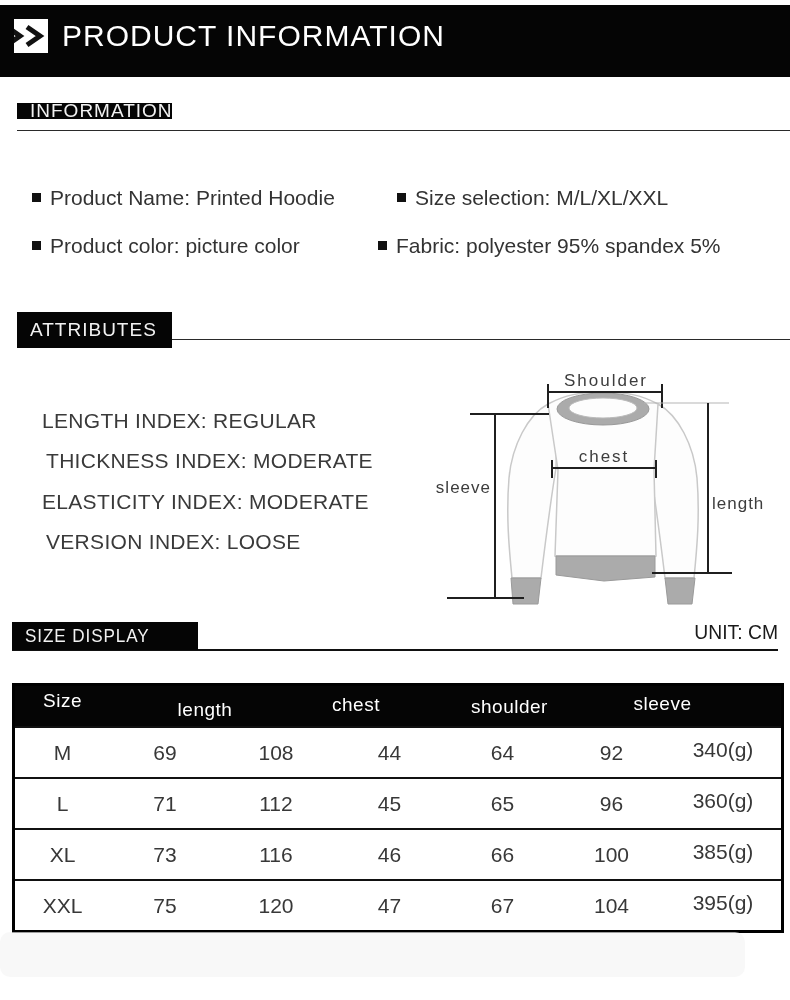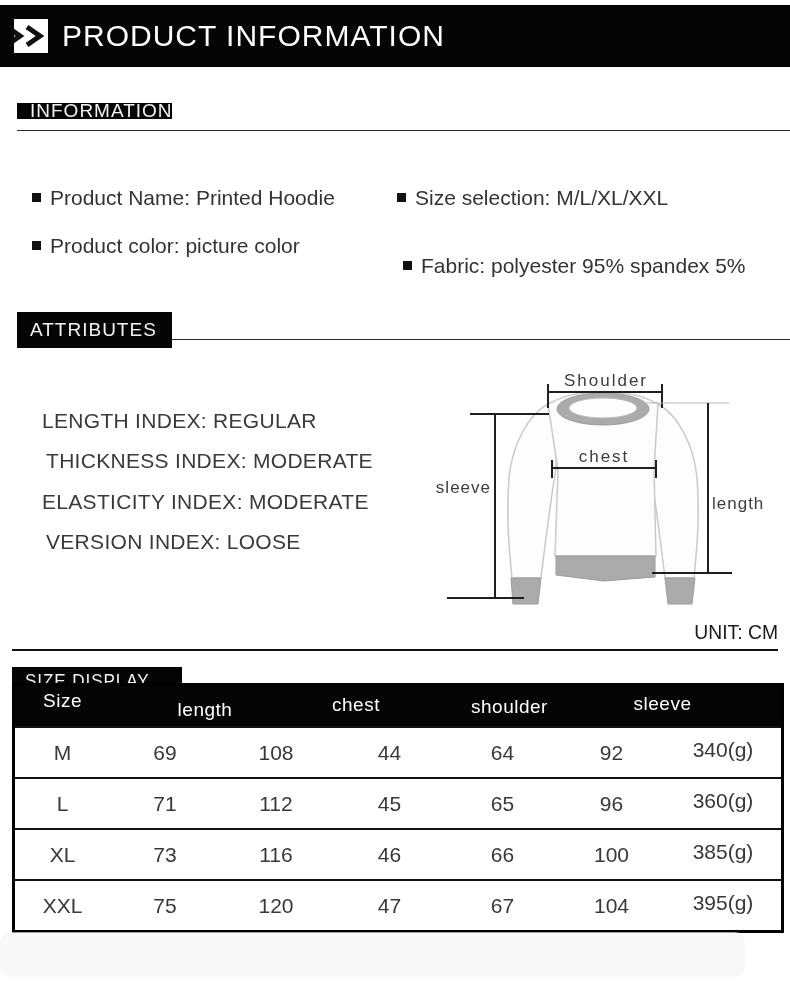--- a/index.html
+++ b/index.html
@@ -1,45 +1,45 @@
 <!DOCTYPE html>
 <html><head>
 <meta charset="utf-8">
 <style>
   html,body{margin:0;padding:0;background:#ffffff;}
   .page{
     position:relative;width:790px;height:1000px;background:#ffffff;
     font-family:"Liberation Sans","DejaVu Sans",sans-serif;overflow:hidden;
   }
   
-  .title-bar{position:absolute;left:0;top:5px;width:790px;height:62px;background:#050505;
+  .title-bar{position:absolute;left:0;top:5px;width:790px;height:72px;background:#050505;
     display:flex;align-items:center;}
   .title-icon{position:absolute;left:14px;top:14px;width:34px;height:34px;background:#ffffff;
     overflow:hidden;}
   .title-text{position:absolute;left:62px;top:0;height:62px;display:flex;align-items:center;
     color:#ffffff;font-size:30px;letter-spacing:1px;font-weight:400;}
   
   .section-rule{position:absolute;height:0;border-bottom:1px solid #2a2a2a;}
   .section-label{position:absolute;background:#050505;color:#f2f2f2;font-size:19px;
     letter-spacing:1px;display:flex;align-items:center;padding-left:13px;box-sizing:border-box;}
   .lbl-info{left:17px;top:103px;width:155px;height:16px;}
   .rule-info{left:17px;right:0;top:130px;}
   .lbl-attr{left:17px;top:312px;width:155px;height:36px;}
   .rule-attr{left:17px;right:0;top:339px;}
-  .lbl-size{left:12px;top:622px;width:170px;height:28px;margin-top:45px;}
+  .lbl-size{left:12px;top:622px;width:186px;height:28px;}
   .lbl-size .cond{display:inline-block;transform:scaleX(0.9);transform-origin:left center;}
   .rule-size{left:12px;right:12px;top:649px;border-bottom-width:2px;border-bottom-color:#111;}
   .unit-text{position:absolute;right:12px;top:620px;font-size:21px;color:#1a1a1a;
     transform:scaleX(0.92);transform-origin:right center;}
   
   .info-item{position:absolute;display:flex;align-items:flex-start;gap:9px;
     font-size:21px;color:#333333;white-space:nowrap;}
   .bullet{width:9px;height:9px;background:#111;margin-top:7px;flex:0 0 auto;}
   .pos-00{left:32px;top:186px;}  .pos-01{left:397px;top:186px;}
-  .pos-10{left:32px;top:234px;}  .pos-11{left:403px;top:234px;margin-top:20px;}
+  .pos-10{left:32px;top:234px;}  .pos-11{left:378px;top:234px;}
   
   .attr-line{position:absolute;left:42px;font-size:21px;color:#3a3a3a;letter-spacing:0.3px;
     white-space:nowrap;}
   .attr-0{top:409px;} .attr-1{top:449px;padding-left:4px;} .attr-2{top:490px;} .attr-3{top:530px;padding-left:4px;}
   
   .diagram{position:absolute;left:430px;top:360px;width:360px;height:255px;}
   
   .size-table{position:absolute;left:12px;top:683px;width:766px;border:3px solid #000;
     box-sizing:content-box;background:#fff;}
   .t-row{display:grid;grid-template-columns:95px 110px 112px 115px 111px 107px 116px;}

